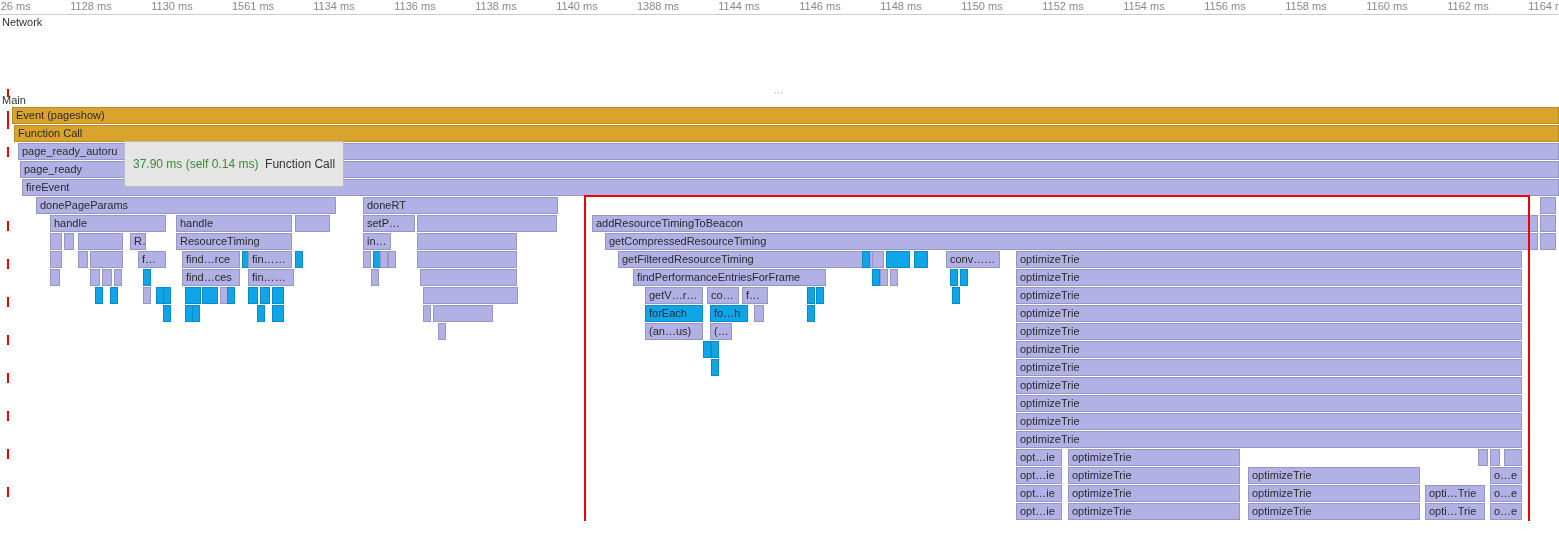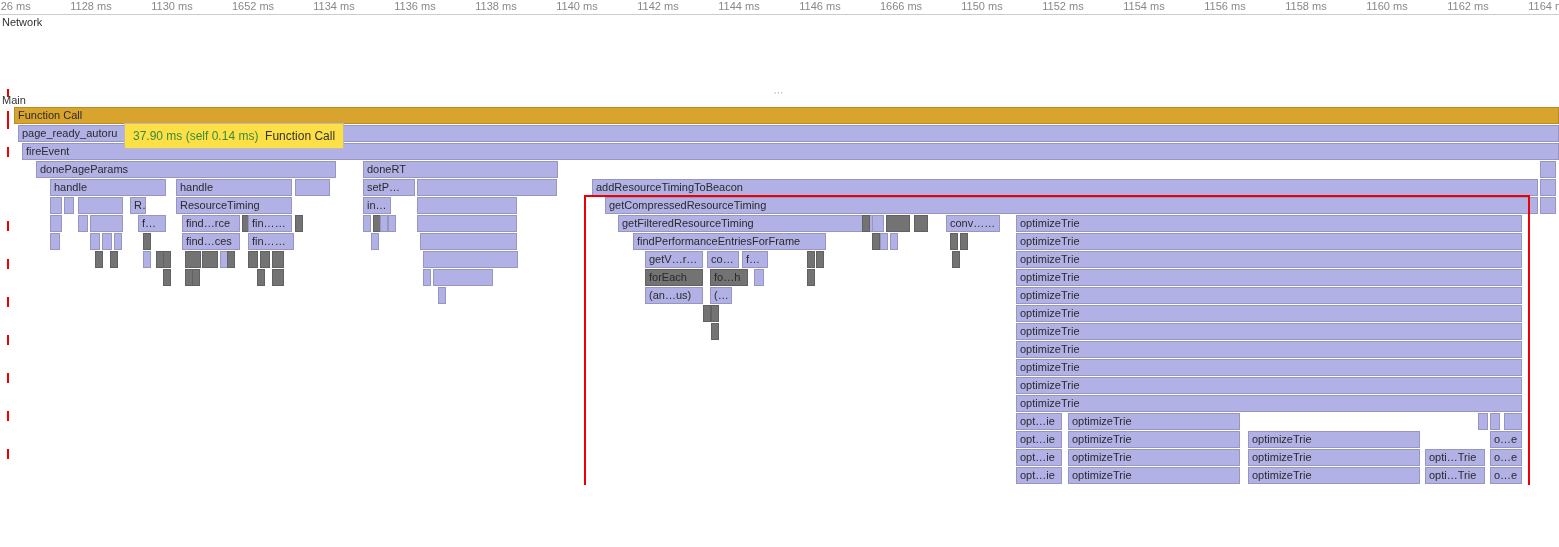--- a/index.html
+++ b/index.html
@@ -65,29 +65,29 @@
   border: 1px solid rgba(0,0,0,0.15);
   font-size: 11px;
   color: #2a2a2a;
   padding: 0 3px;
   overflow: hidden;
   text-overflow: ellipsis;
   white-space: nowrap;
   line-height: 15px;
 }
 .purple { background:#b2b1e6; }
-.yellow { background:#737373; }
+.yellow { background:#0ea5e9; }
 .yellow-dark { background:#d9a42e; }
 
 
 .tooltip {
   position: absolute;
-  background: #fde047;
+  background: #e5e5e5;
   border: 1px solid #bbb;
-  padding: 3px 8px;
+  padding: 13px 8px;
   font-size: 12px;
   z-index: 100;
   white-space: nowrap;
 }
 .tooltip .t1 { color: #3a8a3a; }
 .tooltip .t2 { color: #333; }
 
 
 .highlight {
   position: absolute;
@@ -101,29 +101,29 @@
 .vtick-small { position:absolute; width:2px; height:8px; background:#e00;}
 .vtick-small2 { position:absolute; width:2px; height:18px; background:#e00;}
 </style>
 </head>
 <body>
 
 <div class="ruler">
   <div class="tick-label" style="left:10px">1126 ms</div>
   <div class="tick-label" style="left:91px">1128 ms</div>
   <div class="tick-label" style="left:172px">1130 ms</div>
-  <div class="tick-label" style="left:253px">1652 ms</div>
+  <div class="tick-label" style="left:253px">1561 ms</div>
   <div class="tick-label" style="left:334px">1134 ms</div>
   <div class="tick-label" style="left:415px">1136 ms</div>
   <div class="tick-label" style="left:496px">1138 ms</div>
   <div class="tick-label" style="left:577px">1140 ms</div>
-  <div class="tick-label" style="left:658px">1142 ms</div>
+  <div class="tick-label" style="left:658px">1388 ms</div>
   <div class="tick-label" style="left:739px">1144 ms</div>
   <div class="tick-label" style="left:820px">1146 ms</div>
-  <div class="tick-label" style="left:901px">1666 ms</div>
+  <div class="tick-label" style="left:901px">1148 ms</div>
   <div class="tick-label" style="left:982px">1150 ms</div>
   <div class="tick-label" style="left:1063px">1152 ms</div>
   <div class="tick-label" style="left:1144px">1154 ms</div>
   <div class="tick-label" style="left:1225px">1156 ms</div>
   <div class="tick-label" style="left:1306px">1158 ms</div>
   <div class="tick-label" style="left:1387px">1160 ms</div>
   <div class="tick-label" style="left:1468px">1162 ms</div>
   <div class="tick-label" style="left:1549px">1164 ms</div>
 </div>
 
@@ -132,34 +132,40 @@
 
 <div class="handle">⋯</div>
 
 <div class="track-label">Main</div>
 
 <div class="main-area">
 
   <div class="vtick-small" style="left:7px; top:-18px;"></div>
   <div class="vtick-small2" style="left:7px; top:4px;"></div>
 
+  <div class="flame-row">
+    <div class="bar yellow-dark" style="left:12px; width:1547px;">Event (pageshow)</div>
+  </div>
 
   <div class="flame-row">
     <div class="bar yellow-dark" style="left:14px; width:1545px;">Function Call</div>
   </div>
 
   <div class="flame-row">
     <div class="bar purple" style="left:18px; width:1541px;">page_ready_autoru</div>
 
     <div class="tooltip" style="left:124px; top:-2px;">
       <span class="t1">37.90 ms (self 0.14 ms)</span>
       &nbsp;<span class="t2">Function Call</span>
     </div>
   </div>
 
+  <div class="flame-row">
+    <div class="bar purple" style="left:20px; width:1539px;">page_ready</div>
+  </div>
 
   <div class="flame-row">
     <div class="bar purple" style="left:22px; width:1537px;">fireEvent</div>
   </div>
 
   <div class="flame-row">
     <div class="bar purple" style="left:36px; width:300px;">donePageParams</div>
     <div class="bar purple" style="left:363px; width:195px;">doneRT</div>
     <div class="bar purple" style="left:1540px; width:16px;"></div>
   </div>

